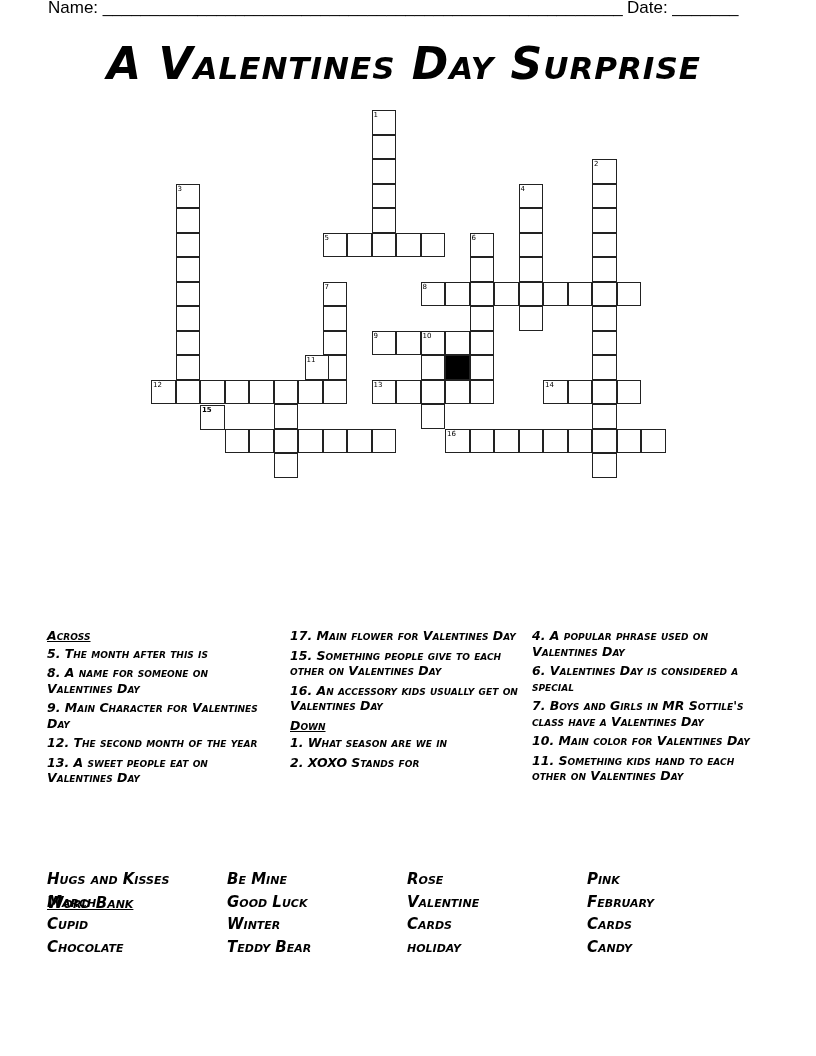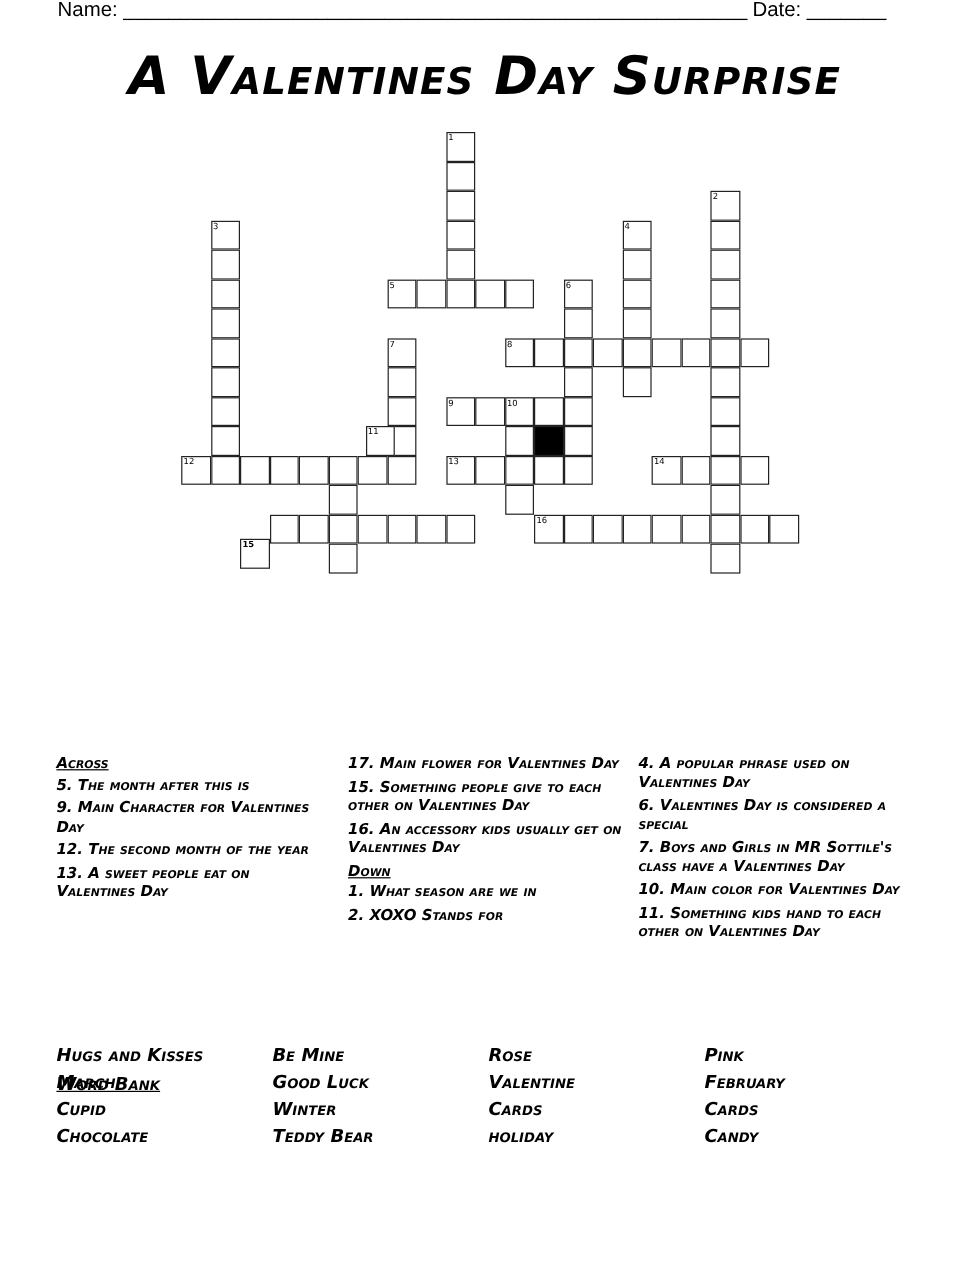--- a/index.html
+++ b/index.html
@@ -130,21 +130,21 @@
     <div class="cell" style="left: 371.5px; top: 379.5px;">
       <span class="num">13</span>
     </div>
     <div class="cell" style="left: 396px; top: 379.5px;"></div>
     <div class="cell" style="left: 445px; top: 379.5px;"></div>
     <div class="cell" style="left: 543px; top: 379.5px;">
       <span class="num">14</span>
     </div>
     <div class="cell" style="left: 567.5px; top: 379.5px;"></div>
     <div class="cell" style="left: 616.5px; top: 379.5px;"></div>
-    <div class="cell" style="left: 200px; top: 449px; font-weight: bold;">
+    <div class="cell" style="left: 200px; top: 405px; font-weight: bold;">
       <span class="num">15</span>
     </div>
     <div class="cell" style="left: 224.5px; top: 428.5px;"></div>
     <div class="cell" style="left: 249px; top: 428.5px;"></div>
     <div class="cell" style="left: 298px; top: 428.5px;"></div>
     <div class="cell" style="left: 322.5px; top: 428.5px;"></div>
     <div class="cell" style="left: 347px; top: 428.5px;"></div>
     <div class="cell" style="left: 371.5px; top: 428.5px;"></div>
     <div class="cell" style="left: 445px; top: 428.5px;">
       <span class="num">16</span>
@@ -155,20 +155,21 @@
     <div class="cell" style="left: 543px; top: 428.5px;"></div>
     <div class="cell" style="left: 567.5px; top: 428.5px;"></div>
     <div class="cell" style="left: 616.5px; top: 428.5px;"></div>
     <div class="cell" style="left: 641px; top: 428.5px;"></div>
     <div class="cell black" style="left: 445px; top: 355px;"></div>
   </div>
 
 <div class="clues col1">
   <div class="heading">Across</div>
   <div class="clue"><span>5.</span> <span>The month after this is</span></div>
+  <div class="clue"><span>8.</span> <span>A name for someone on Valentines Day</span></div>
   <div class="clue"><span>9.</span> <span>Main Character for Valentines Day</span></div>
   <div class="clue"><span>12.</span> <span>The second month of the year</span></div>
   <div class="clue"><span>13.</span> <span>A sweet people eat on Valentines Day</span></div>
 </div>
 
 <div class="clues col2">
   <div class="clue"><span>17.</span> <span>Main flower for Valentines Day</span></div>
   <div class="clue"><span>15.</span> <span>Something people give to each other on Valentines Day</span></div>
   <div class="clue"><span>16.</span> <span>An accessory kids usually get on Valentines Day</span></div>
   <div class="heading">Down</div>

